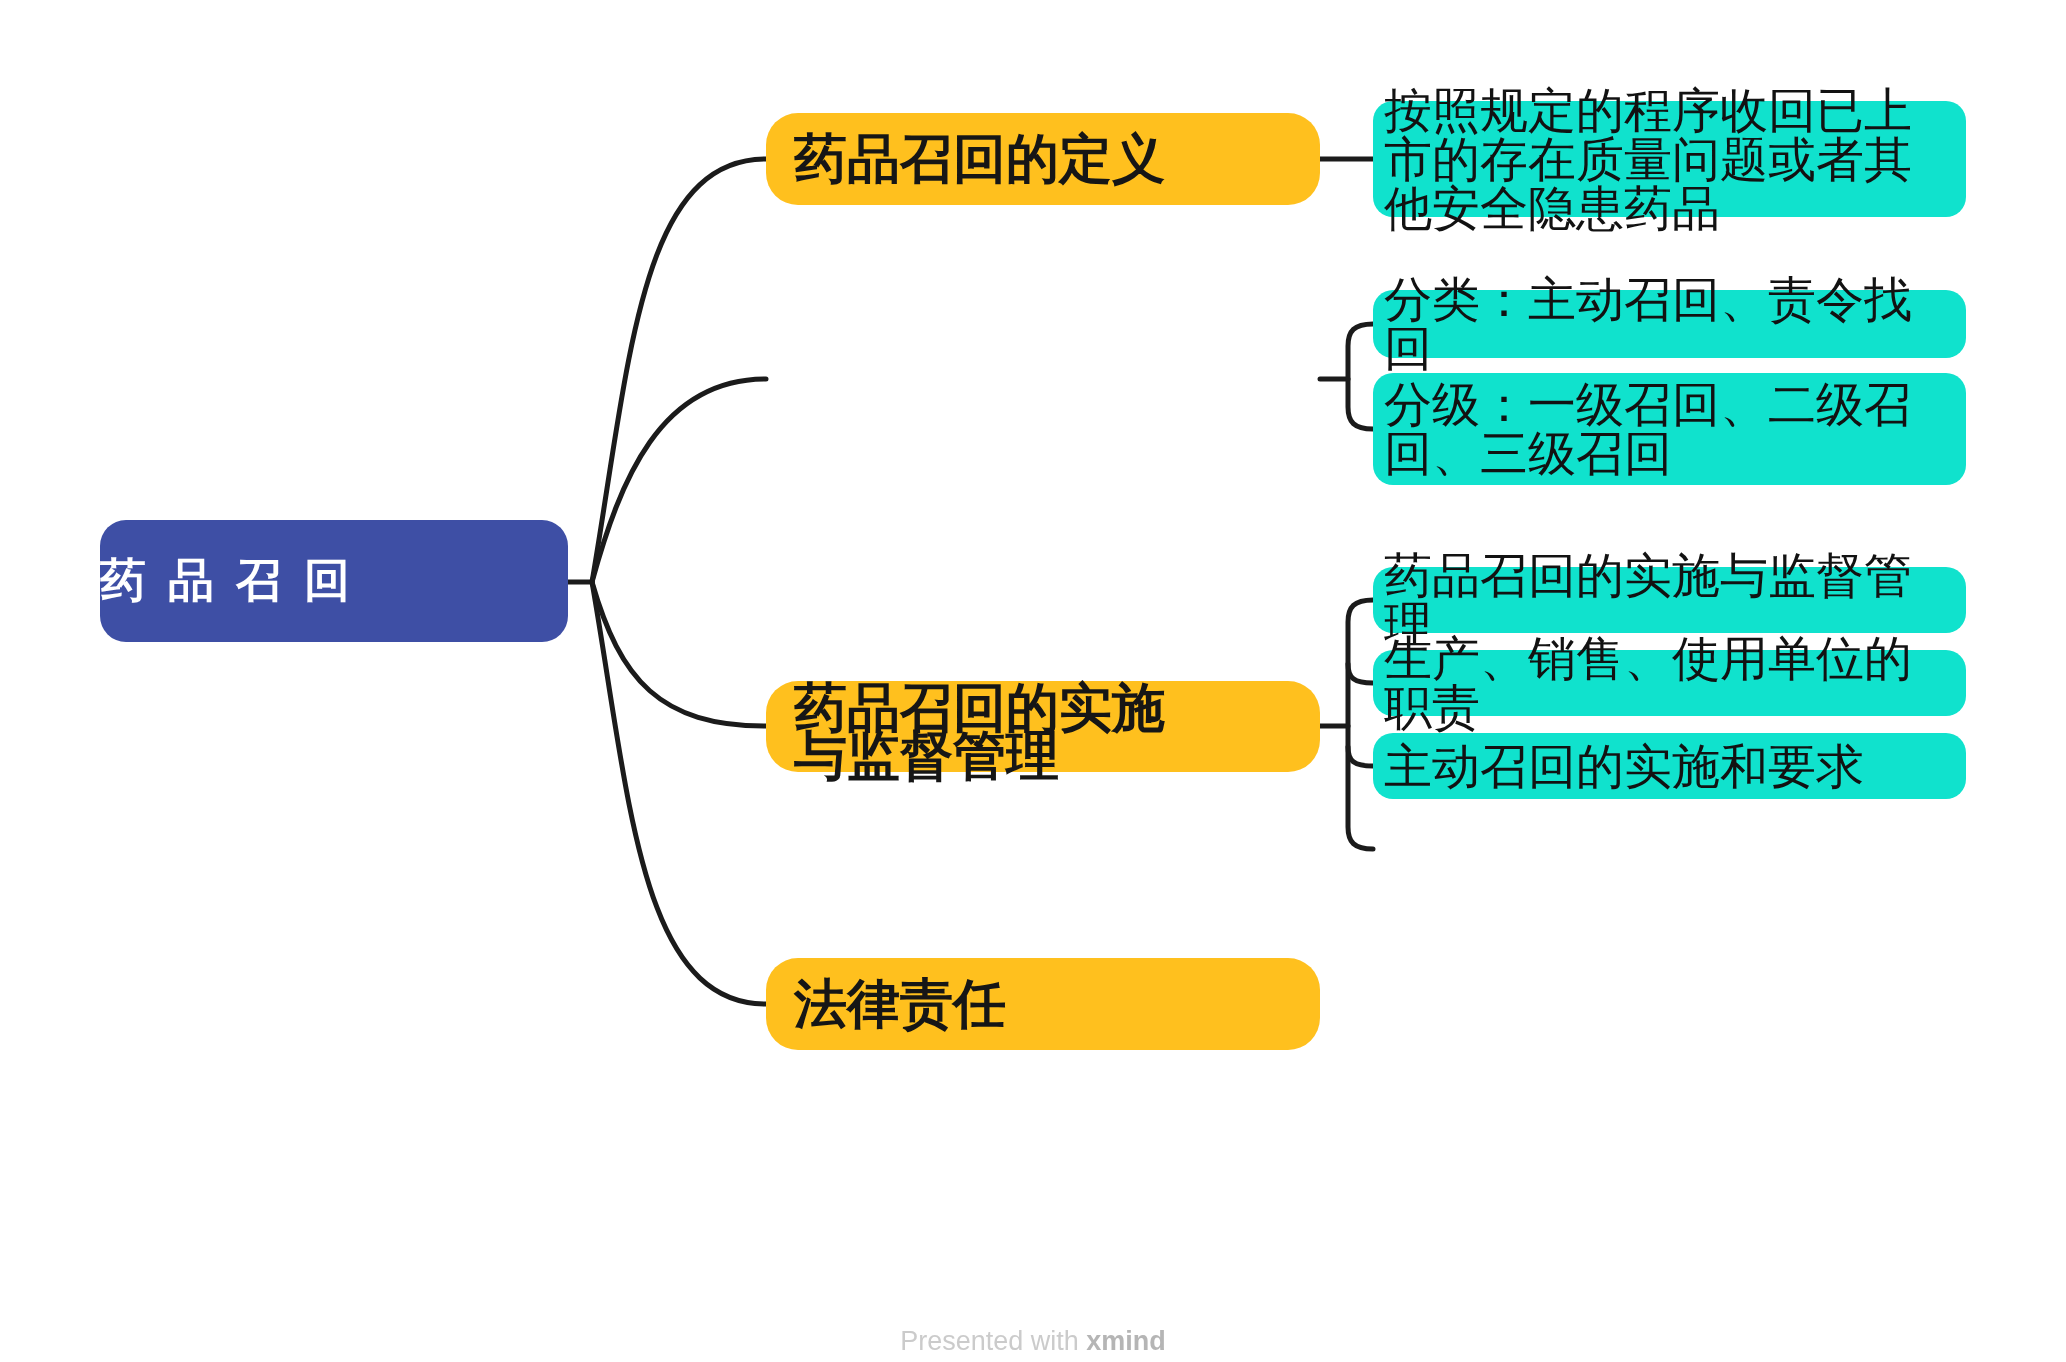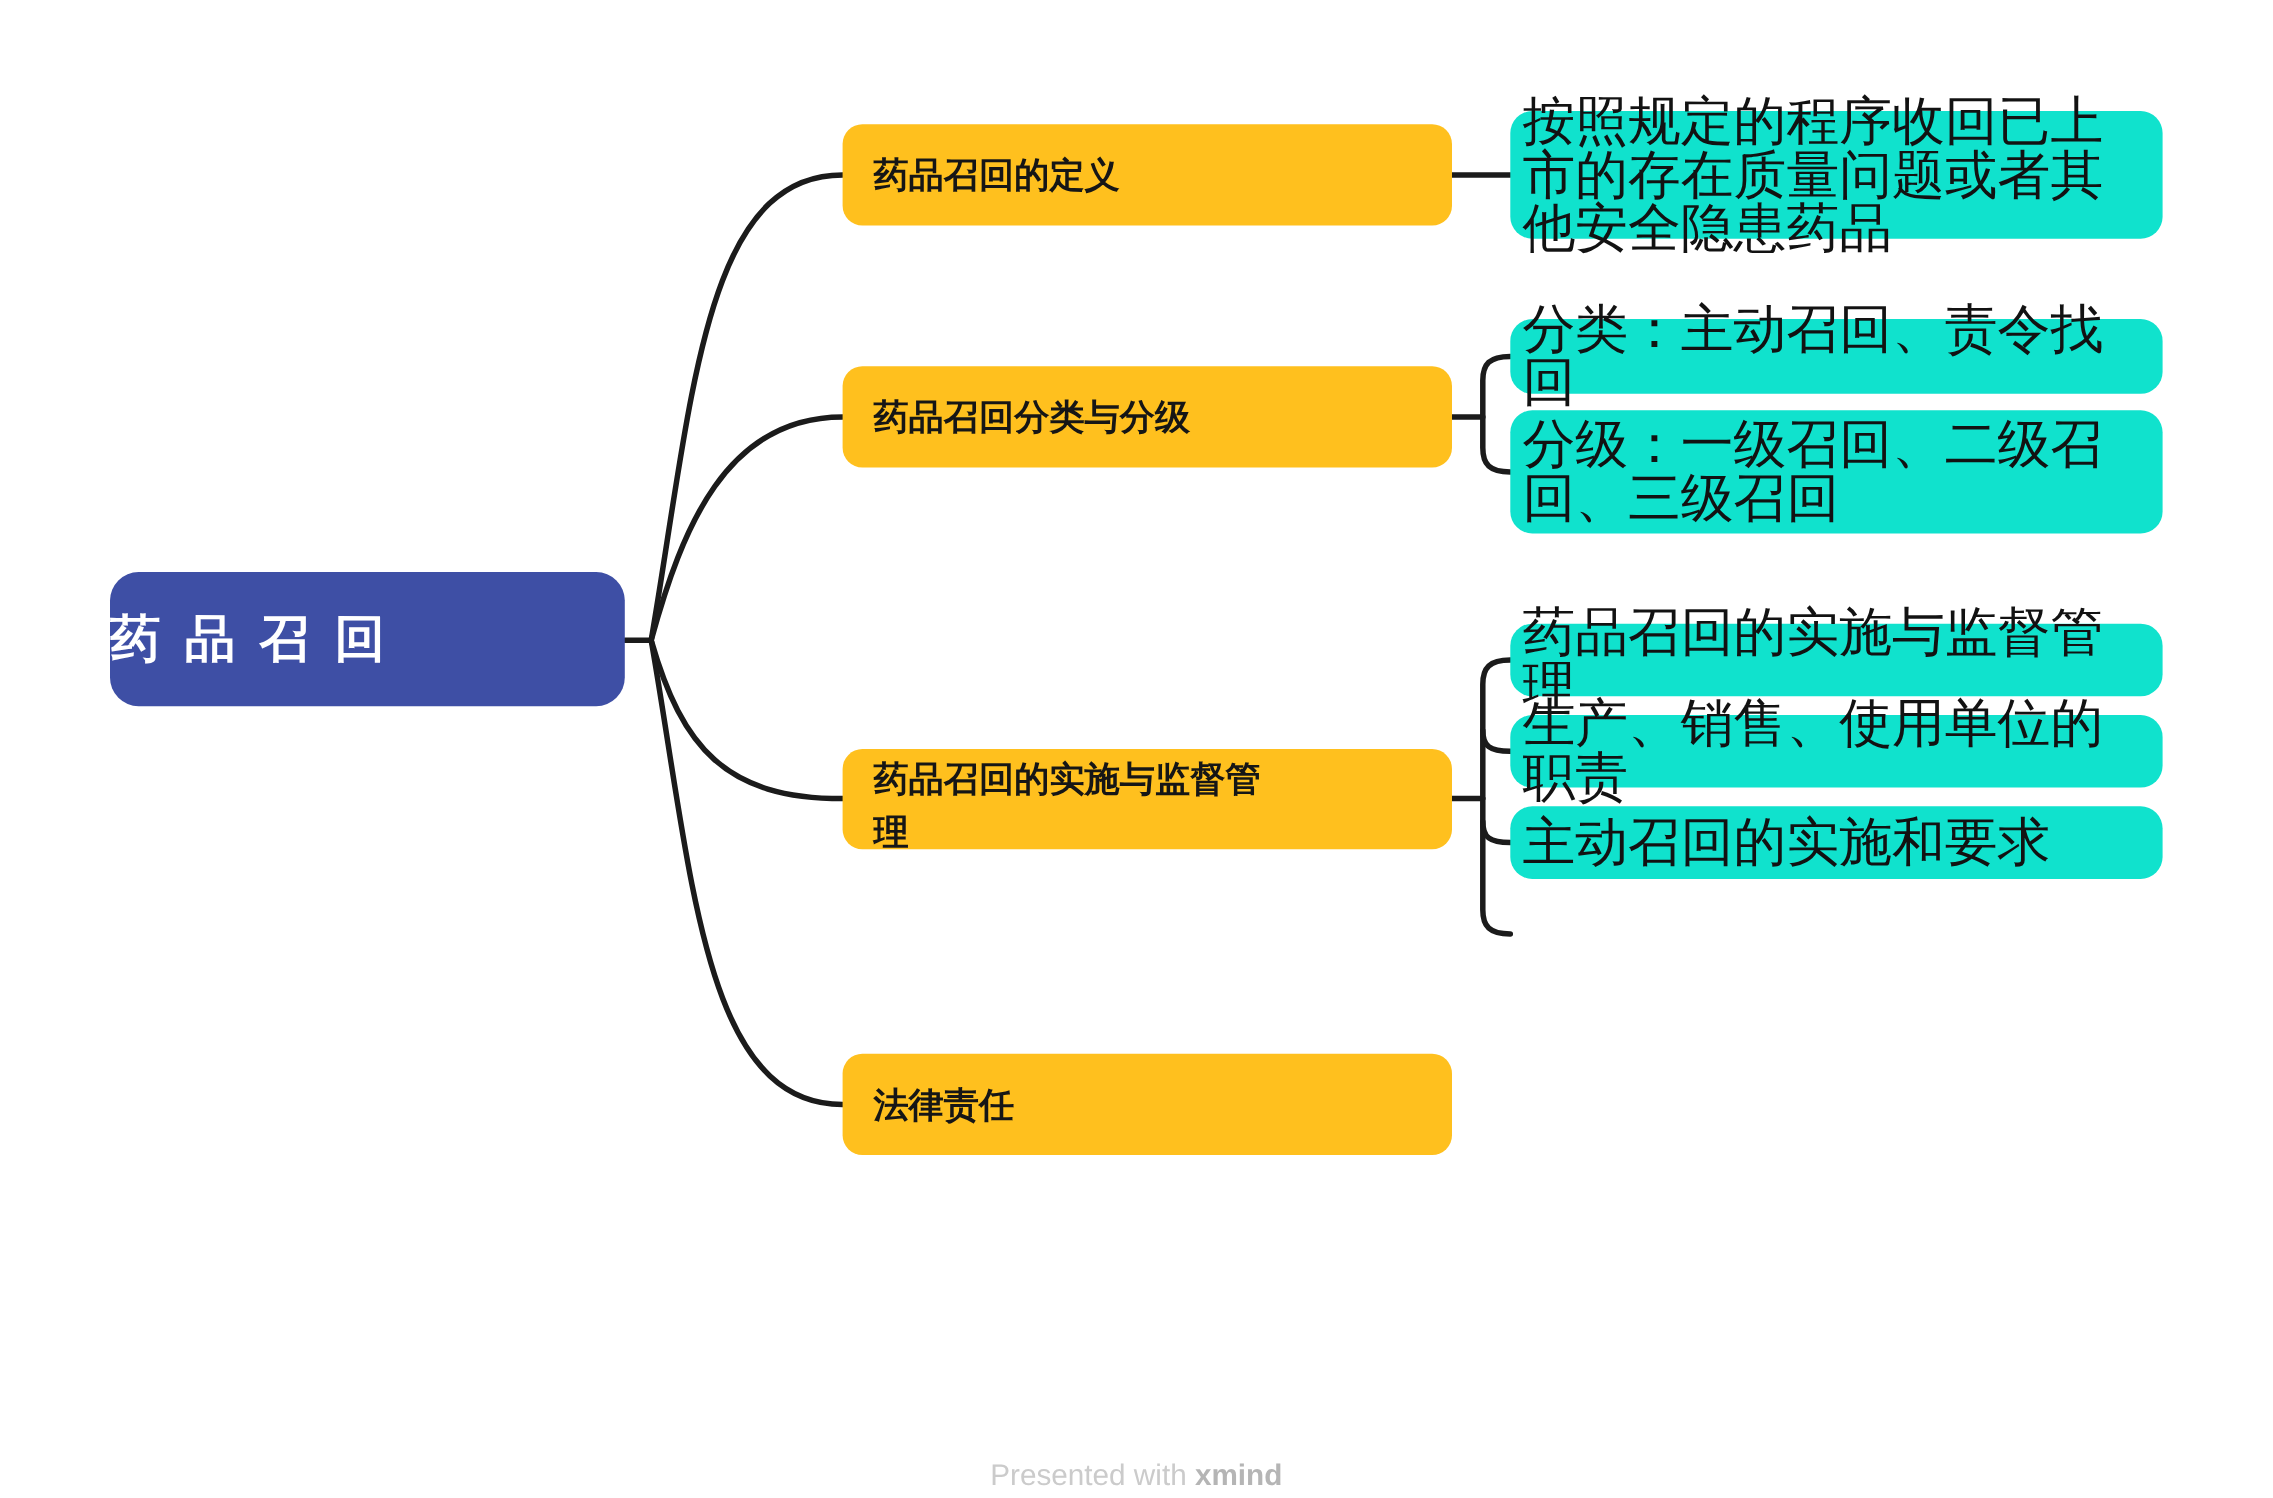--- a/index.html
+++ b/index.html
@@ -10,23 +10,23 @@
   .links{position:absolute;left:0;top:0;width:2066px;height:1362px;}
   .links path{fill:none;stroke:var(--line,#1b1b1b);stroke-width:5;stroke-linecap:round;}
   .node{position:absolute;box-sizing:border-box;}
   .root-node{
     background:var(--indigo,#3e4fa5);border-radius:26px;color:#ffffff;
     display:flex;align-items:center;justify-content:flex-start;
     font-size:46px;font-weight:bold;letter-spacing:22px;
   }
   .root-node .lbl{margin-right:-22px;}
   .branch{
-    background:var(--yellow,#ffc01e);border-radius:18px;color:#161616;
+    background:var(--yellow,#ffc01e);border-radius:32px;color:#161616;
     display:flex;align-items:center;padding:0 28px;
-    font-size:32px;font-weight:bold;line-height:48px;overflow:visible;
+    font-size:53px;font-weight:bold;line-height:48px;overflow:visible;
   }
   .branch.wrap{align-items:flex-start;padding-top:3px;}
   .branch.wrap .lbl{max-width:379px;}
   .child{
     background:var(--teal,#10e2cd);border-radius:20px;color:#121212;
     display:flex;align-items:center;padding:0 11px;
     font-size:48px;line-height:49px;
   }
   .footer{
     position:absolute;left:0;right:0;top:1278px;text-align:center;
@@ -55,23 +55,20 @@
   </svg>
 
   <div class="node root-node" style="left:100px;top:520px;width:468px;height:122px;">
     <span class="lbl">药品召回</span>
   </div>
 
   <div class="node branch" style="left:766px;top:113px;width:554px;height:92px;">
     <span class="lbl">药品召回的定义</span>
   </div>
 
-  <div class="node branch" style="left:766px;top:333px;width:554px;height:92px;">
-    <span class="lbl">药品召回分类与分级</span>
-  </div>
 
   <div class="node branch wrap" style="left:766px;top:681px;width:554px;height:91px;">
     <span class="lbl">药品召回的实施与监督管理</span>
   </div>
 
   <div class="node branch" style="left:766px;top:958px;width:554px;height:92px;">
     <span class="lbl">法律责任</span>
   </div>
 
   <div class="node child" style="left:1373px;top:101px;width:593px;height:116px;">

